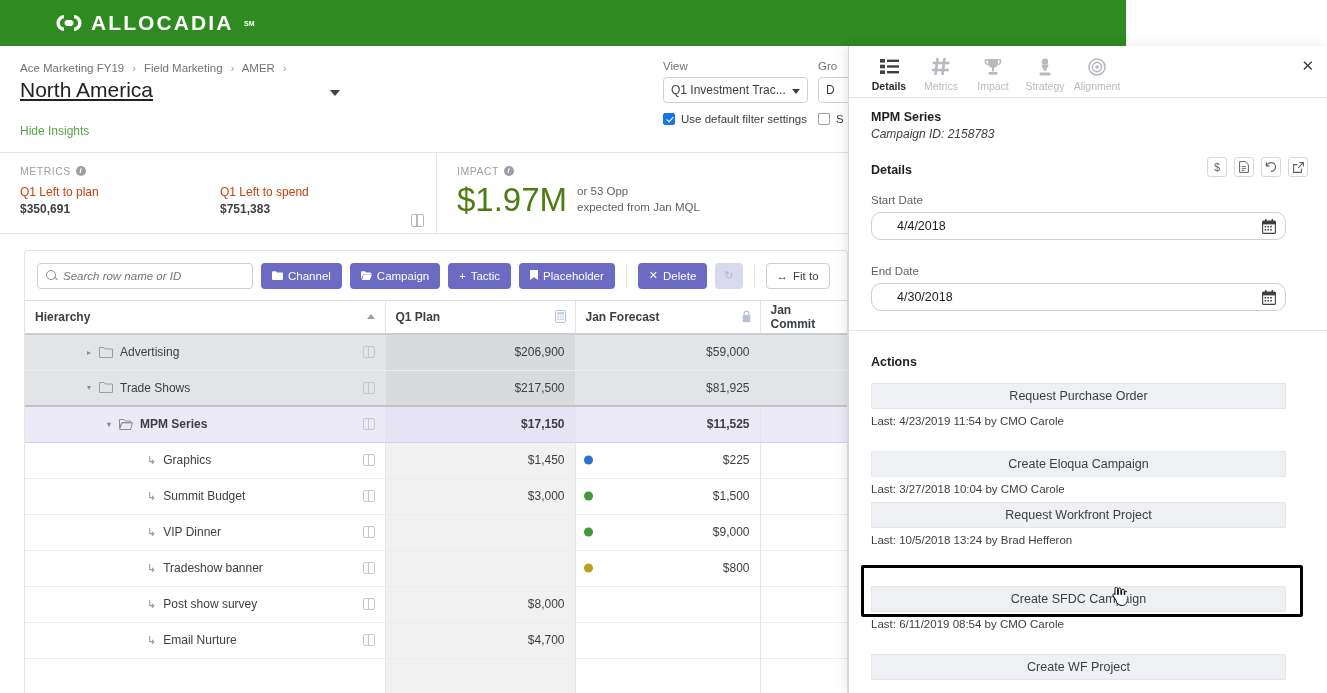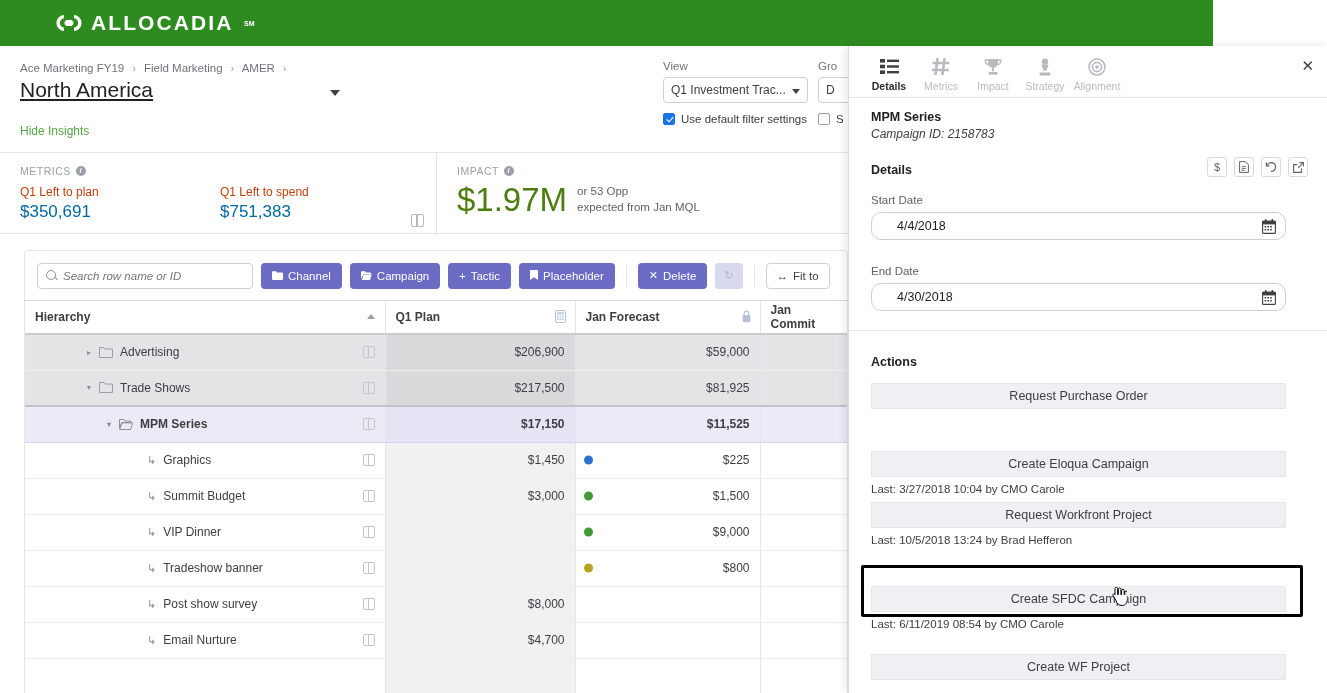--- a/index.html
+++ b/index.html
@@ -7,21 +7,21 @@
     width: 1327px; height: 693px;
     overflow: hidden;
     background: #ffffff;
     font-family: "Liberation Sans", sans-serif;
     -webkit-font-smoothing: antialiased;
   }
   .app { position: relative; width: 1327px; height: 693px; overflow: hidden; }
 
   
   .topbar {
-    position: absolute; left: 0; top: 0; width: 1213px; height: 46px;
+    position: absolute; left: 0; top: 0; width: 1126px; height: 46px;
     background: #2e8b1f;
     display: flex; align-items: center;
   }
   .brand { display: flex; align-items: center; gap: 9px; margin-left: 56px; }
   .brand-mark { width: 26px; height: 26px; position: relative; }
   .brand-name {
     color: #ffffff; font-size: 21px; font-weight: bold;
     letter-spacing: 2.1px; position: relative;
   }
   .brand-sm {
@@ -100,21 +100,21 @@
     font-size: 10.5px; color: #9aa0a6; letter-spacing: .5px;
     display: flex; align-items: center; gap: 5px;
   }
   .info-dot {
     width: 10px; height: 10px; border-radius: 50%; background: #9aa0a6;
     color: #fff; font-size: 7.5px; font-weight: bold; line-height: 10px;
     text-align: center; font-style: italic;
   }
   .kpi { position: absolute; top: 32px; }
   .kpi-label { font-size: 12px; color: #c2410c; margin-bottom: 3px; }
-  .kpi-value { font-size: 17px; font-weight: normal; color: #0369a1; }
+  .kpi-value { font-size: 12px; font-weight: bold; color: #404040; }
   .kpi.k1 { left: 20px; }
   .kpi.k2 { left: 220px; }
   .split-ico {
     position: absolute; right: 12px; bottom: 8px;
     width: 13px; height: 13px; border: 1.4px solid #b4b8bd; border-radius: 2px;
   }
   .split-ico::after {
     content: ""; position: absolute; left: 4.3px; top: 0; bottom: 0;
     width: 1.4px; background: #b4b8bd;
   }
@@ -757,20 +757,21 @@
         </div>
       </div>
 
       <div class="divider"></div>
       <div class="sect-title actions-title">Actions</div>
 
       <div class="action a1">
         <div class="action-btn">
           <span>Request Purchase Order</span>
         </div>
+        <div class="action-last">Last: 4/23/2019 11:54 by CMO Carole</div>
       </div>
 
       <div class="action a2">
         <div class="action-btn">
           <span>Create Eloqua Campaign</span>
         </div>
         <div class="action-last">Last: 3/27/2018 10:04 by CMO Carole</div>
       </div>
 
       <div class="action a3">

